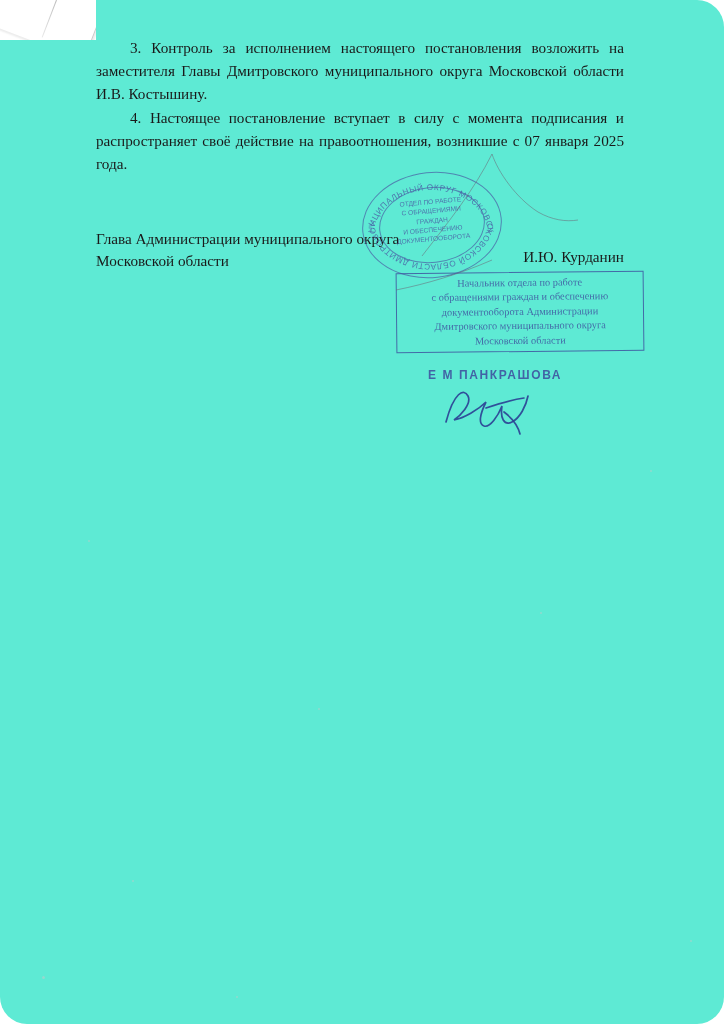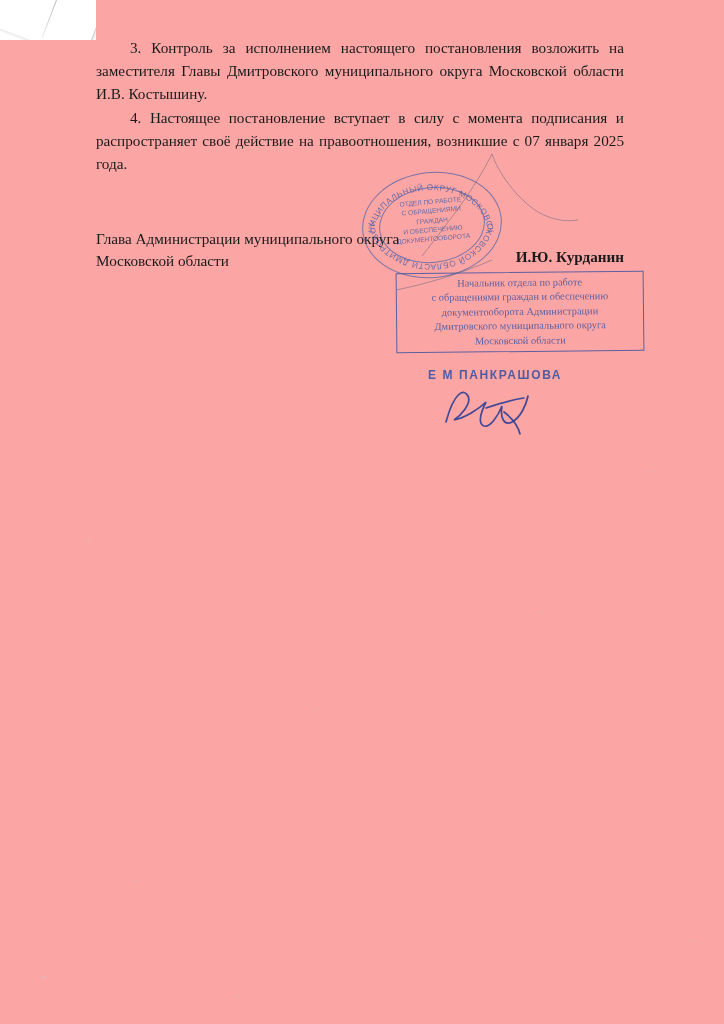--- a/index.html
+++ b/index.html
@@ -13,21 +13,22 @@
     position: relative;
     overflow: hidden;
     font-family: "Liberation Serif", serif;
     color: #1a1a1a;
   }
 
   
   .page {
     position: absolute;
     inset: 0;
-    background: #fca5a5;
+    background: #5eead4;
+    border-radius: 27px;
   }
 
   
   .fold {
     position: absolute;
     top: 0;
     left: 0;
     width: 96px;
     height: 40px;
     background: #ffffff;
@@ -80,21 +81,20 @@
     line-height: 1.42;
   }
   .sig-left {
     display: inline-block;
   }
   .sig-right {
     position: absolute;
     right: 0;
     top: 18px;
     white-space: nowrap;
-    font-weight: bold;
   }
 
   
   .seal {
     position: absolute;
     left: 357px;
     top: 170px;
     width: 150px;
     height: 110px;
     pointer-events: none;

